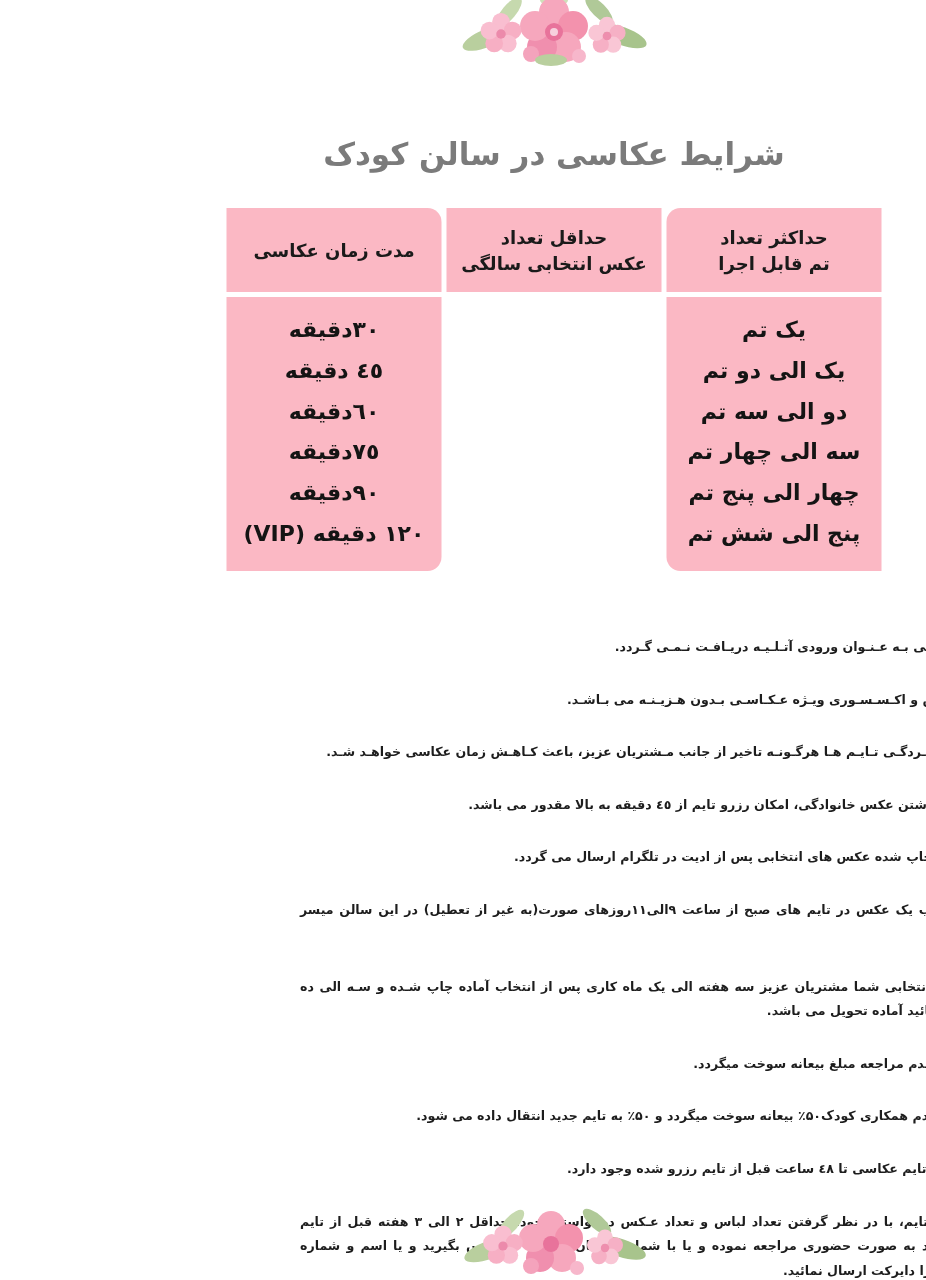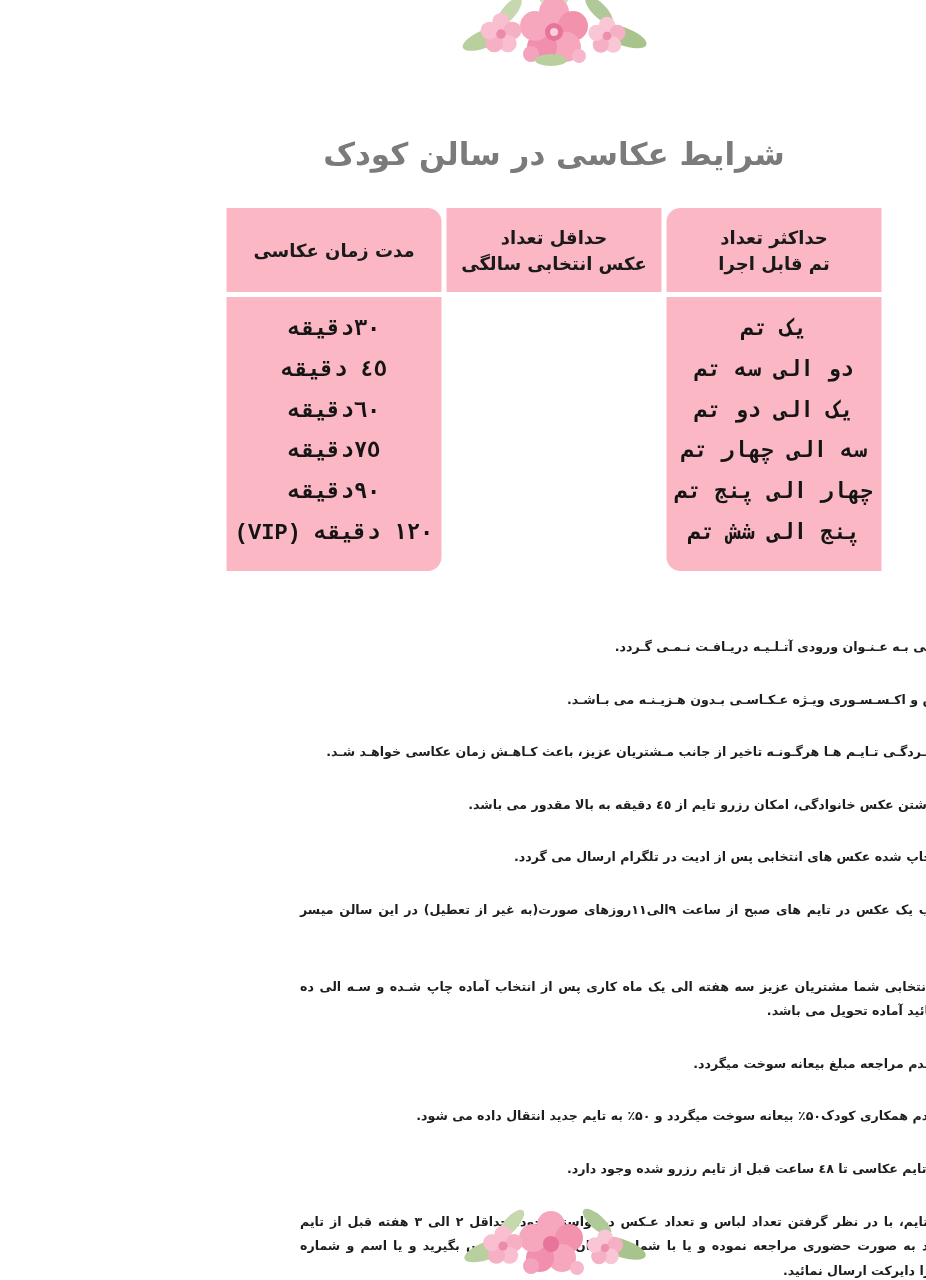--- a/index.html
+++ b/index.html
@@ -88,21 +88,20 @@
     align-items: center;
     min-height: 240px;
   }
   .cell {
     font-size: 22px;
     font-weight: bold;
     line-height: 1.72;
     text-align: left;
     color: #141414;
     white-space: nowrap;
-    font-family: Liberation Mono, monospace;
   }
   
   .col:first-child .col-head { border-radius: 14px 0 0 0; }
   .col:first-child .col-body { border-radius: 0 0 0 14px; }
   .col:last-child .col-head { border-radius: 0 14px 0 0; }
   .col:last-child .col-body { border-radius: 0 0 14px 0; }
 
   
   .notes {
     position: absolute;
@@ -203,22 +202,22 @@
 
   <div class="table-wrap">
 
     <div class="col">
       <div class="col-head">
         <span>حداکثر تعداد</span>
         <span>تم قابل اجرا</span>
       </div>
       <div class="col-body">
         <div class="cell">یک تم</div>
+        <div class="cell">یک الی دو تم</div>
         <div class="cell">دو الی سه تم</div>
-        <div class="cell">یک الی دو تم</div>
         <div class="cell">سه الی چهار تم</div>
         <div class="cell">چهار الی پنج تم</div>
         <div class="cell">پنج الی شش تم</div>
       </div>
     </div>
 
     <div class="col">
       <div class="col-head">
         <span>حداقل تعداد</span>
         <span>عکس انتخابی سالگی</span>

